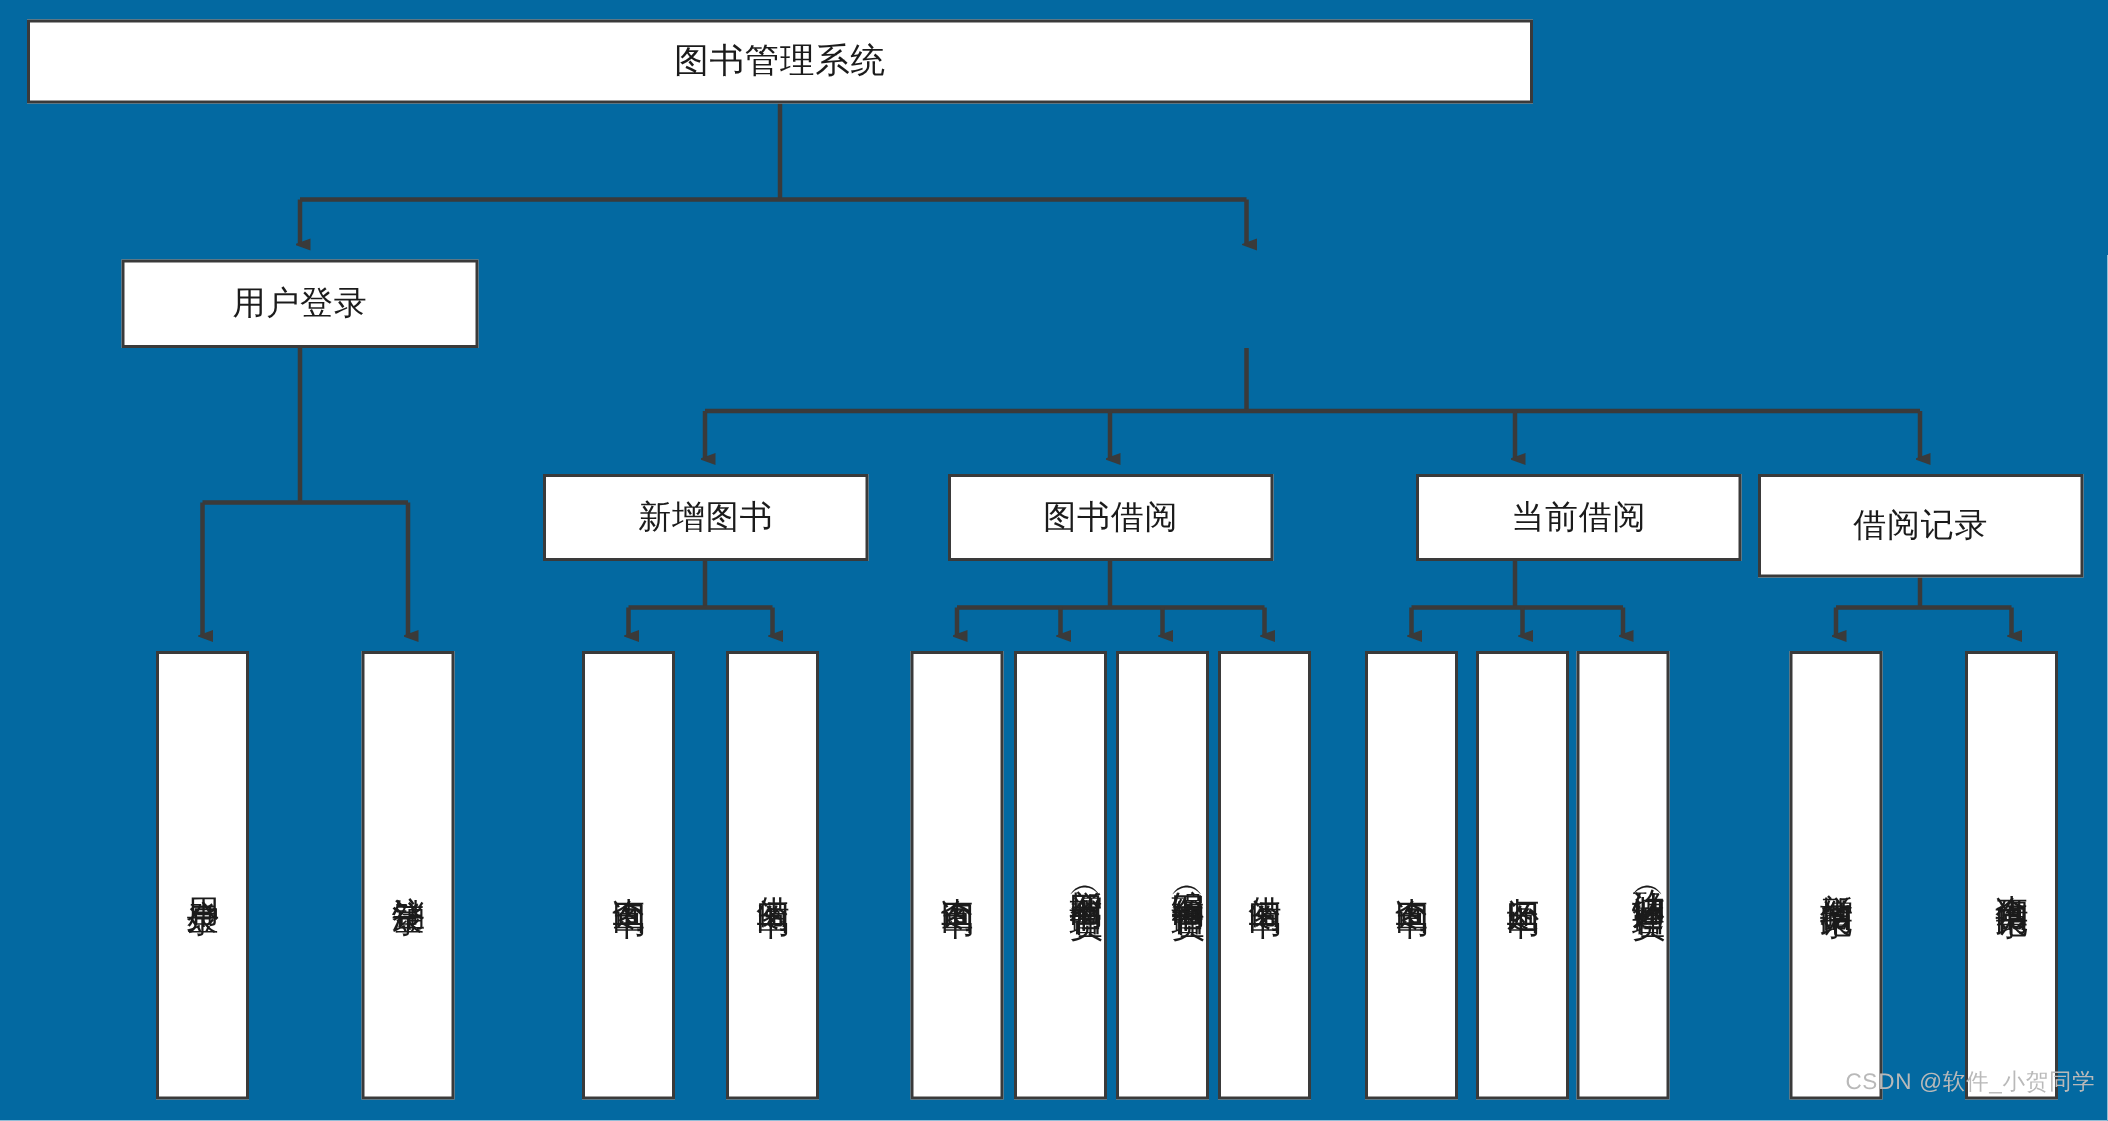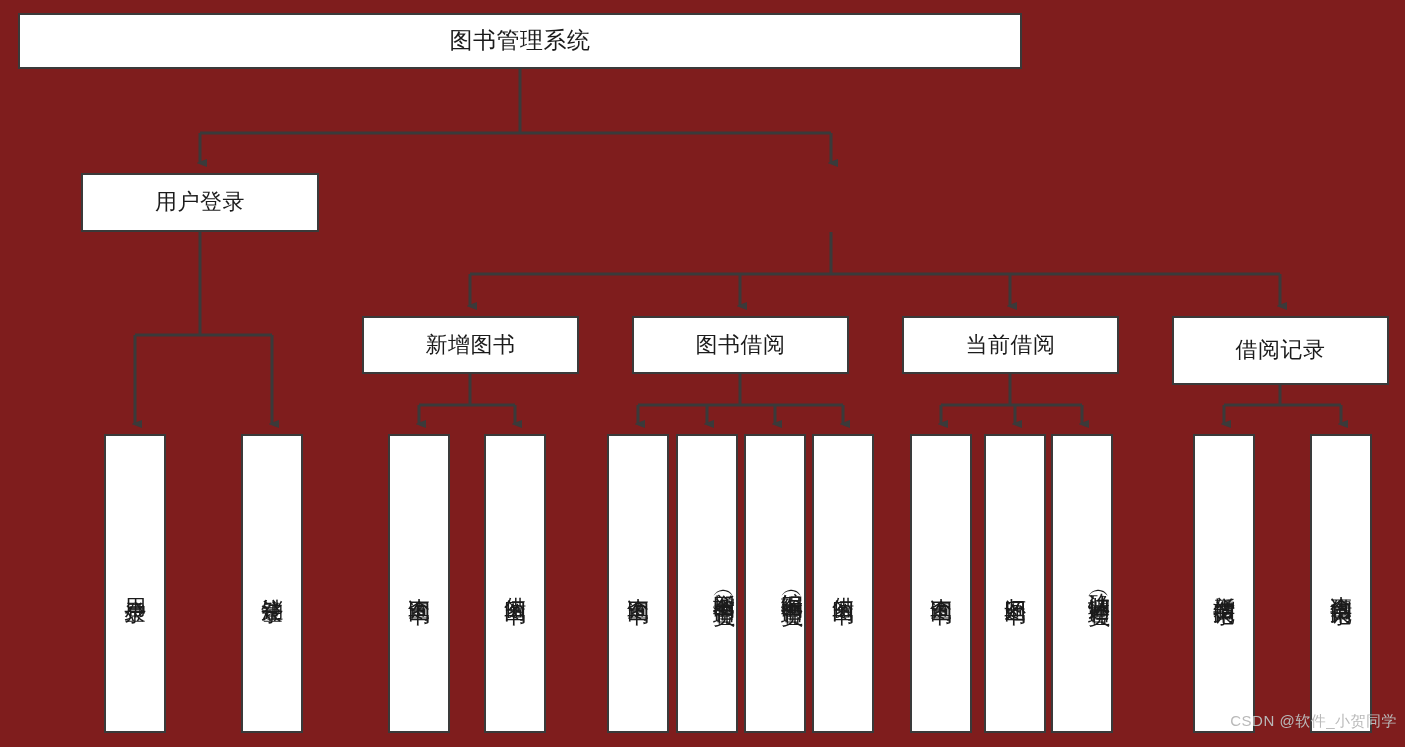--- a/index.html
+++ b/index.html
@@ -7,21 +7,21 @@
     padding: 0;
     background: #ffffff;
   }
   body {
     font-family: "Liberation Sans", "DejaVu Sans", sans-serif;
   }
   #canvas {
     position: relative;
     width: 1405px;
     height: 747px;
-    background: #7f1d1d;
+    background: #0369a1;
     overflow: hidden;
   }
   svg#wires {
     position: absolute;
     left: 0;
     top: 0;
     width: 1405px;
     height: 747px;
     pointer-events: none;
   }
@@ -140,21 +140,21 @@
   <div class="node h" style="left:81px; top:173px; width:238px; height:59px;">
     <span class="htext">用户登录</span>
   </div>
 
   <div class="node h" style="left:362px; top:316px; width:217px; height:58px;">
     <span class="htext">新增图书</span>
   </div>
   <div class="node h" style="left:632px; top:316px; width:217px; height:58px;">
     <span class="htext">图书借阅</span>
   </div>
-  <div class="node h" style="left:902px; top:316px; width:217px; height:58px;">
+  <div class="node h" style="left:944px; top:316px; width:217px; height:58px;">
     <span class="htext">当前借阅</span>
   </div>
   <div class="node h" style="left:1172px; top:316px; width:217px; height:69px;">
     <span class="htext">借阅记录</span>
   </div>
 
   <div class="node v" style="left:104px; top:434px; width:62px; height:299px;">
     <span class="vtext">用户登录</span>
   </div>
   <div class="node v" style="left:241px; top:434px; width:62px; height:299px;">

